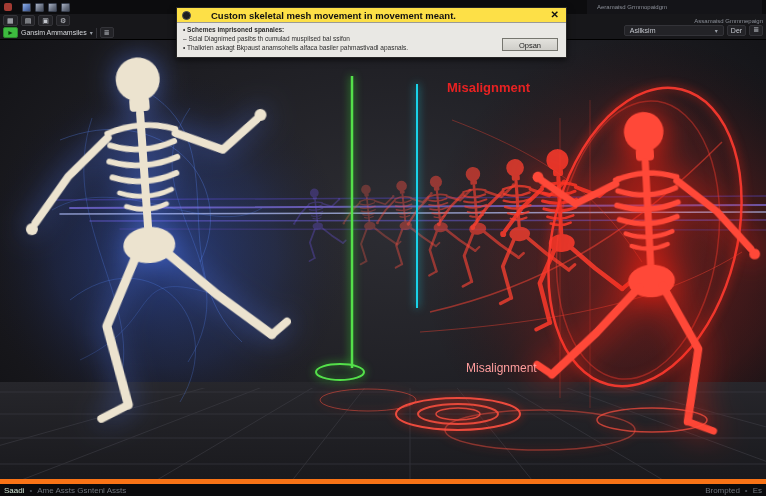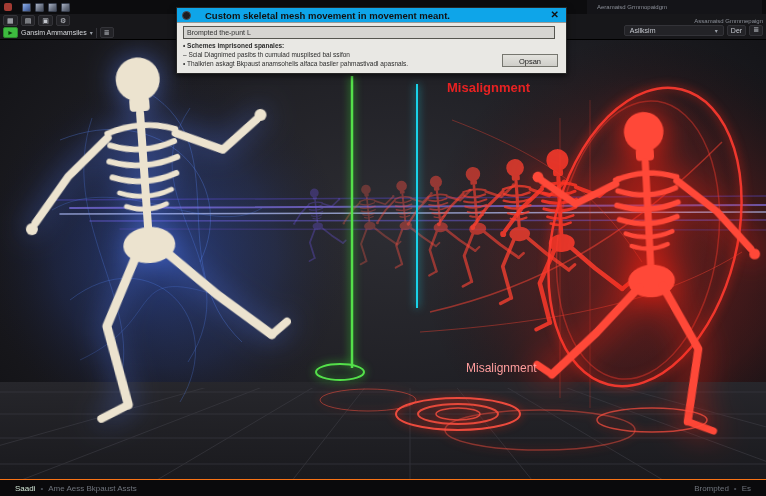--- a/index.html
+++ b/index.html
@@ -37,22 +37,22 @@
   .tlabel{font-size:7px;color:#d6d8dc;display:flex;align-items:center;gap:3px;}
   .tsep{width:1px;height:10px;background:#34343a;}
   .tcaption{font-size:6px;color:#8b8f98;text-align:right;}
   .caret{font-size:6px;color:#9aa0a8;}
   
   .dialog{
     position:absolute;left:176px;top:7px;width:391px;z-index:10;
     background:#e9e8e4;border:1.5px solid #262626;box-shadow:0 2px 6px rgba(0,0,0,.6);
   }
   .dlg-title{
-    height:15px;background:#0ea5e9;border-bottom:1px solid #9a9a96;
-    display:flex;align-items:center;gap:14px;padding:0 5px;
+    height:15px;background:#fde047;border-bottom:1px solid #9a9a96;
+    display:flex;align-items:center;gap:20px;padding:0 5px;
   }
   .dlg-title-icon{width:9px;height:9px;border-radius:50%;background:#1d1d20;
     border:1.5px solid #4a4a50;flex:0 0 auto;}
   .dlg-title-text{font-size:9.5px;font-weight:bold;color:#111;white-space:nowrap;overflow:hidden;}
   .dlg-close{margin-left:auto;font-size:10px;font-weight:bold;color:#111;line-height:1;
     padding:0 2px;cursor:default;}
   .dlg-body{position:relative;padding:3px 6px 5px 6px;}
   .dlg-input{
     display:block;width:372px;height:13px;background:#d6d5d1;border:1px solid #55554f;
     font-family:"Liberation Sans",sans-serif;font-size:7px;color:#333;padding:0 3px;margin-bottom:3px;
@@ -61,22 +61,22 @@
     overflow:hidden;}
   .dlg-line.bold{font-weight:bold;}
   .dlg-open{
     position:absolute;right:8px;bottom:6px;width:56px;height:13px;
     background:linear-gradient(#e3e2dd,#cfcec9);border:1px solid #76766f;border-radius:0;
     font-family:"Liberation Sans",sans-serif;font-size:7.5px;color:#222;line-height:11px;text-align:center;
   }
   
   .statusbar{
     position:absolute;left:0;bottom:0;width:766px;height:17px;z-index:5;
-    background:#0a0a0c;border-top:1px solid #f97316;color:#9aa0a8;font-size:8px;
-    display:flex;align-items:center;justify-content:space-between;padding:0 15px;
+    background:#0a0a0c;border-top:5px solid #f97316;color:#9aa0a8;font-size:8px;
+    display:flex;align-items:center;justify-content:space-between;padding:0 4px;
   }
   .sb-group{display:flex;align-items:center;gap:5px;}
   .sb-primary{color:#cfe3d2;}
   .sb-secondary{color:#6f747c;}
   .sb-dot{color:#4a4f57;}
 </style>
 </head>
 <body>
 
 <div class="screen">
@@ -261,42 +261,41 @@
     </div>
   </div>
 
   <div class="dialog">
     <div class="dlg-title">
       <span class="dlg-title-icon"></span>
       <span class="dlg-title-text">Custom skeletal mesh movement in movement meant.</span>
       <span class="dlg-close">✕</span>
     </div>
     <div class="dlg-body">
-      <input class="dlg-input" type="text" value="Brompted the-punt L" style="">
       <div class="dlg-line bold">
         <span>•</span>
         <span>Schemes imprisoned spanales:</span>
       </div>
       <div class="dlg-line">
         <span>–</span>
         <span>Scial Diagnimed pasibs th cumulad muspilsed bal ssifon</span>
       </div>
       <div class="dlg-line">
         <span>•</span>
         <span>Thalkrien askagt Bkpaust anamsohelis alfaca basiler pahmastivadl apasnals.</span>
       </div>
       <button class="dlg-open">Opsan</button>
     </div>
   </div>
 
   <div class="statusbar">
     <div class="sb-group">
       <span class="sb-primary">Saadi</span>
       <span class="sb-dot">•</span>
-      <span class="sb-secondary">Ame Aess Bkpaust Assts</span>
+      <span class="sb-secondary">Ame Assts Gsntenl Assts</span>
     </div>
     <div class="sb-group">
       <span class="sb-secondary">Brompted</span>
       <span class="sb-dot">•</span>
       <span class="sb-secondary">Es</span>
     </div>
   </div>
 
 </div>
 

